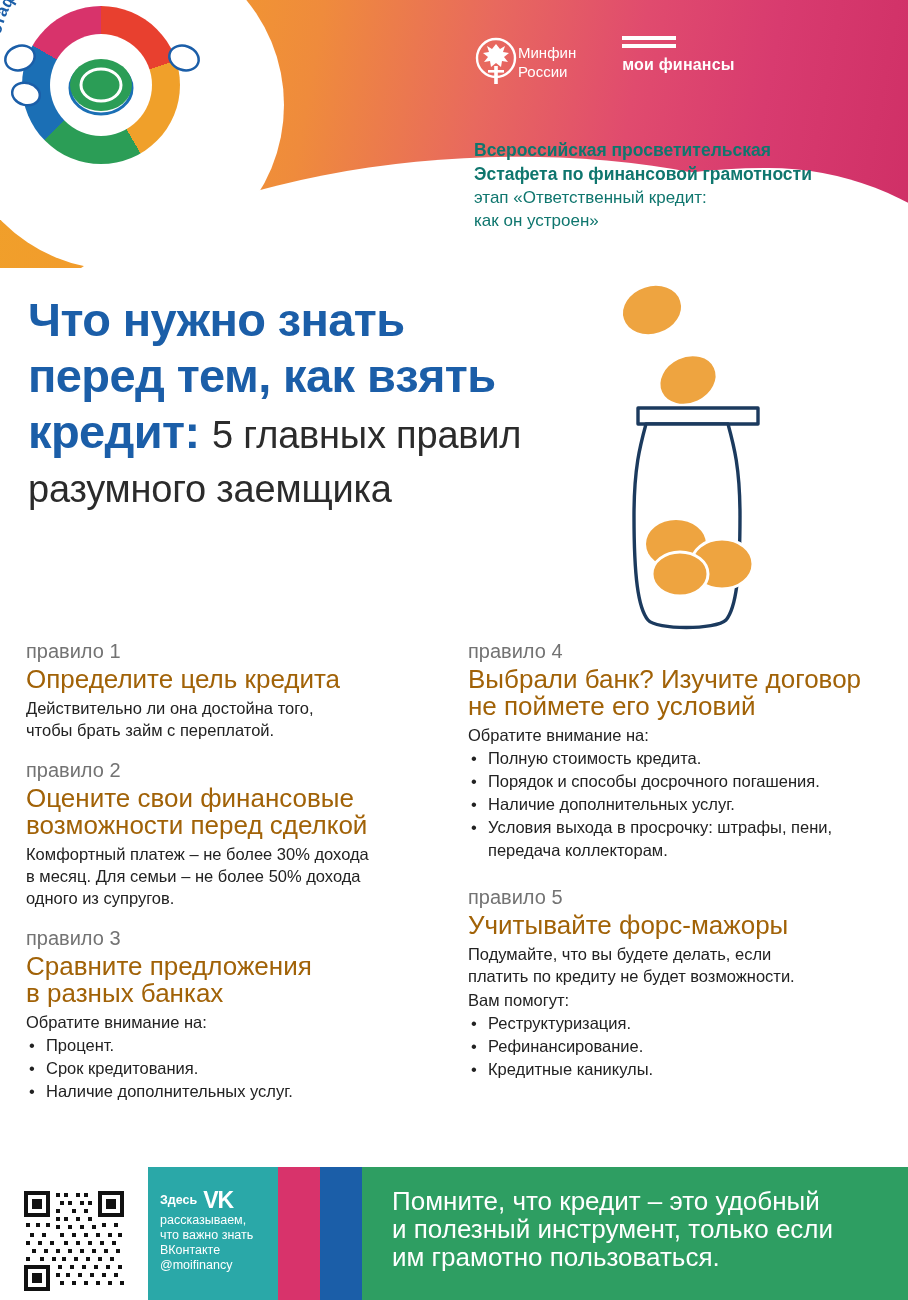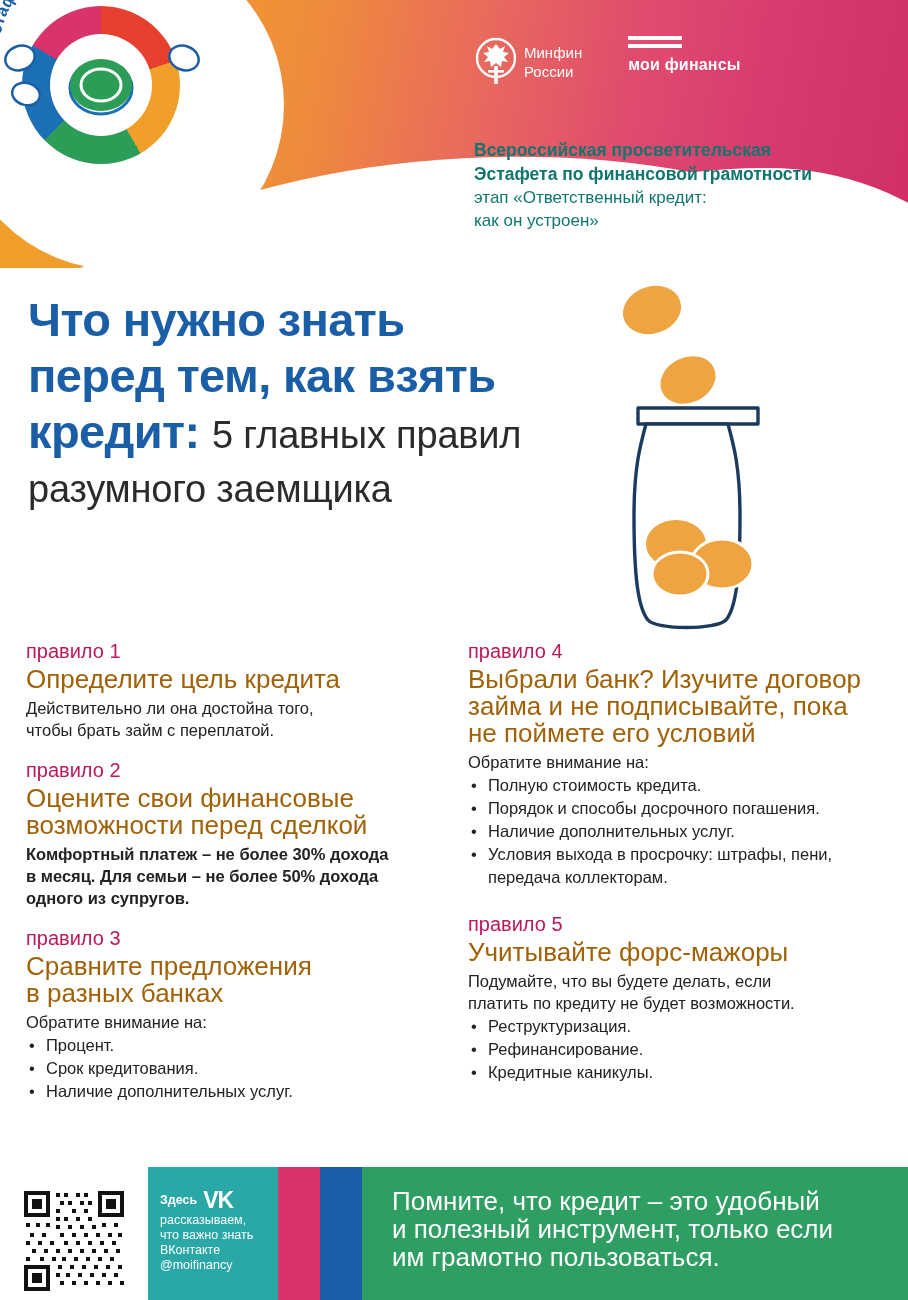--- a/index.html
+++ b/index.html
@@ -95,21 +95,21 @@
 
   
   .gov-logos {
     position: absolute;
     left: 474px; top: 36px;
     display: flex;
     align-items: flex-start;
     gap: 46px;
   }
   .minfin {
-    display: flex; align-items: center; gap: 6px;
+    display: flex; align-items: center; gap: 0;
   }
   .minfin-emblem {
     width: 44px; height: 52px;
   }
   .minfin-text {
     color: #ffffff;
     font-size: 15px;
     line-height: 19px;
     font-weight: 400;
   }
@@ -179,38 +179,38 @@
 
   
   .col {
     position: absolute;
     top: 640px;
   }
   .col-left { left: 26px; width: 410px; }
   .col-right { left: 468px; width: 414px; }
 
   .rule-label {
-    color: #be185d;
+    color: #737373;
     font-size: 20px;
     font-weight: 400;
     margin-bottom: 3px;
   }
   .rule-title {
     color: #a16207;
     font-size: 26px;
     line-height: 27px;
     font-weight: 400;
     margin-bottom: 4px;
   }
   .rule-body {
     color: #222222;
     font-size: 16.5px;
     line-height: 22px;
   }
-  .rule-body.bold { font-weight: 700; }
+  .rule-body.bold { font-weight: 400; }
   .blk { margin-bottom: 18px; }
   .attn {
     color: #222222;
     font-size: 16.5px;
     line-height: 22px;
     margin-top: 2px;
   }
   ul.dots {
     list-style: none;
     margin-top: 1px;
@@ -388,39 +388,39 @@
     </div>
 
   </div>
 
   <div class="col col-right">
 
     <div class="blk">
       <div class="rule-label">правило 4</div>
       <div class="rule-title">
         <div>Выбрали банк? Изучите договор</div>
-        <div>займа и не подписывайте, пока</div>
         <div>не поймете его условий</div>
       </div>
       <div class="attn">Обратите внимание на:</div>
       <ul class="dots">
         <li>Полную стоимость кредита.</li>
         <li>Порядок и способы досрочного погашения.</li>
         <li>Наличие дополнительных услуг.</li>
         <li>Условия выхода в просрочку: штрафы, пени, передача коллекторам.</li>
       </ul>
     </div>
 
     <div class="blk" style="margin-top:24px;">
       <div class="rule-label">правило 5</div>
       <div class="rule-title">Учитывайте форс-мажоры</div>
       <div class="rule-body">
         <div>Подумайте, что вы будете делать, если</div>
         <div>платить по кредиту не будет возможности.</div>
       </div>
+      <div class="attn">Вам помогут:</div>
       <ul class="dots">
         <li>Реструктуризация.</li>
         <li>Рефинансирование.</li>
         <li>Кредитные каникулы.</li>
       </ul>
     </div>
 
   </div>
 
   <div class="footer">

